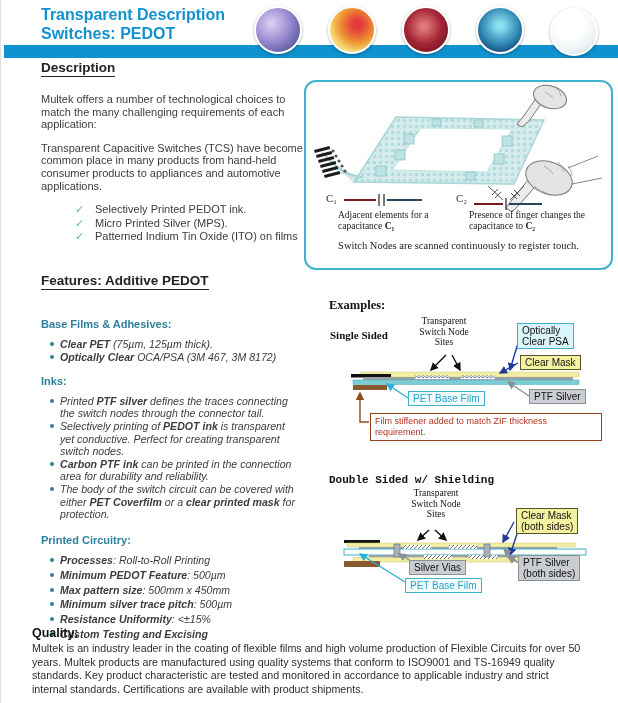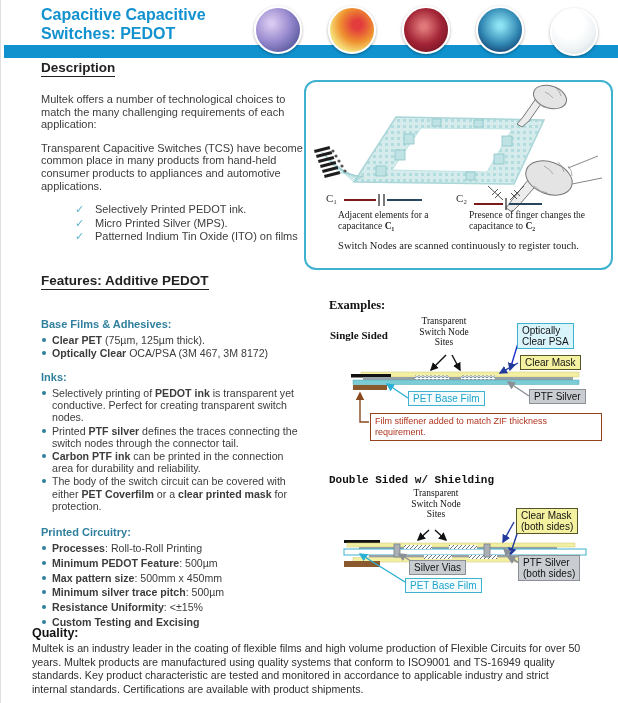--- a/index.html
+++ b/index.html
@@ -18,21 +18,21 @@
   
   .leftcol{position:absolute;left:40px;top:58px;width:264px;}
   .h-under{display:inline-block;font-size:13.5px;font-weight:bold;color:#222;
            border-bottom:1.6px solid #222;padding-bottom:1px;margin:0 0 16px 0;}
   .body-p{font-size:11px;line-height:12.6px;margin:0 0 11px 0;}
   .checklist{list-style:none;margin:4px 0 0 0;padding:0 0 0 34px;}
   .checklist li{font-size:11px;line-height:13.5px;position:relative;padding-left:20px;}
   .checklist li::before{content:"\2713";position:absolute;left:0;color:#5cb0cc;font-size:11px;}
   .feat{margin-top:27px;}
   .h-teal{font-size:11px;font-weight:bold;color:#2f7f9d;margin:12px 0 4px 0;}
-  .bullets{list-style:none;margin:0;padding:0;}
+  .bullets{list-style:none;margin:8px;padding:0;font-style:italic;}
   .bullets li{font-size:10.6px;line-height:12.2px;position:relative;padding-left:11px;margin:0 0 1px 0;}
   .bullets li::before{content:"";position:absolute;left:1px;top:4px;width:4px;height:4px;border-radius:50%;background:#2f7f9d;}
   .bullets.tight li{margin-bottom:2.5px;}
   
   .capbox{position:absolute;left:303px;top:80px;width:305px;height:186px;border:2px solid #3fb2d0;border-radius:12px;z-index:0;}
   .capbox svg{position:absolute;left:0;top:0;}
   .c-letter{position:absolute;font-family:"Liberation Serif",serif;font-size:11px;color:#333;}
   .c-cap{position:absolute;font-family:"Liberation Serif",serif;font-size:9.5px;line-height:11px;color:#1a1a1a;}
   .cap-footer{position:absolute;left:0;right:0;top:158px;text-align:center;
               font-family:"Liberation Serif",serif;font-size:10.5px;color:#1a1a1a;}
@@ -54,21 +54,21 @@
   .quality{position:absolute;left:31px;top:626px;width:552px;}
   .quality h3{font-size:12.5px;font-weight:bold;color:#111;margin:0 0 2px 0;}
   .quality p{font-size:10.7px;line-height:13.6px;margin:0;color:#2e2e2e;}
 </style>
 </head>
 <body>
 
 <div class="page">
 
   <div class="title">
-    <div>Capacitive Capacitive</div>
+    <div>Transparent Description</div>
     <div>Switches: PEDOT</div>
   </div>
   <div class="blue-bar"></div>
   <div class="photo ph1"></div>
   <div class="photo ph2"></div>
   <div class="photo ph3"></div>
   <div class="photo ph4"></div>
   <div class="photo ph5"></div>
 
   <div class="leftcol">
@@ -84,22 +84,22 @@
     <div class="feat"><h2 class="h-under">Features:  Additive PEDOT</h2></div>
 
     <h3 class="h-teal">Base Films &amp; Adhesives:</h3>
     <ul class="bullets">
       <li><b>Clear PET</b><span> (75µm, 125µm thick).</span></li>
       <li><b>Optically Clear</b><span> OCA/PSA (3M 467, 3M 8172)</span></li>
     </ul>
 
     <h3 class="h-teal">Inks:</h3>
     <ul class="bullets">
+      <li><span>Printed </span><b>PTF silver</b><span> defines the traces connecting the switch nodes through the connector tail.</span></li>
       <li><span>Selectively printing of </span><b>PEDOT ink</b><span> is transparent yet conductive.  Perfect for creating transparent switch nodes.</span></li>
-      <li><span>Printed </span><b>PTF silver</b><span> defines the traces connecting the switch nodes through the connector tail.</span></li>
       <li><b>Carbon PTF ink</b><span> can be printed in the connection area for durability and reliability.</span></li>
       <li><span>The body of the switch circuit can be covered with either </span><b>PET Coverfilm</b><span> or a </span><b>clear printed mask</b><span> for protection.</span></li>
     </ul>
 
     <h3 class="h-teal" style="margin-top:14px">Printed Circuitry:</h3>
     <ul class="bullets tight">
       <li><b>Processes</b><span>: Roll-to-Roll Printing</span></li>
       <li><b>Minimum PEDOT Feature</b><span>:  500µm</span></li>
       <li><b>Max pattern size</b><span>:  500mm x 450mm</span></li>
       <li><b>Minimum silver trace pitch</b><span>:  500µm</span></li>

